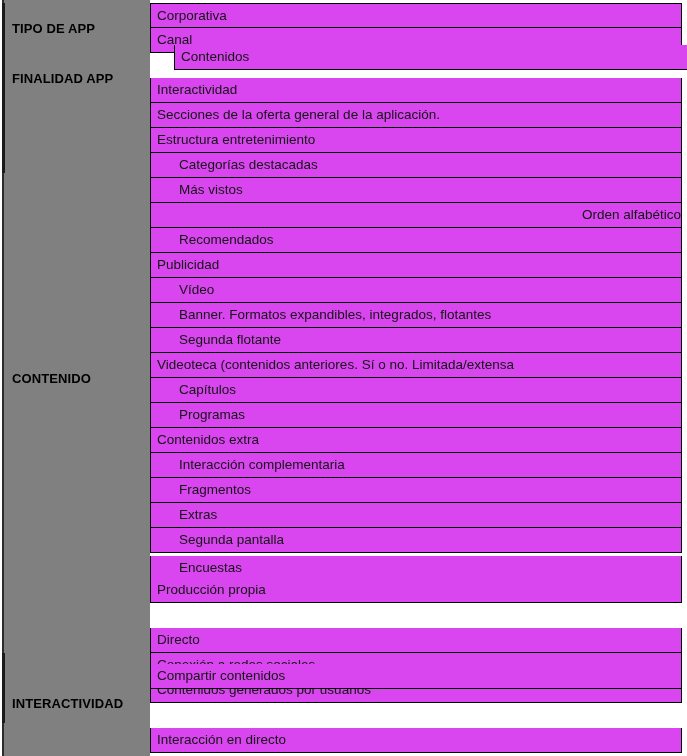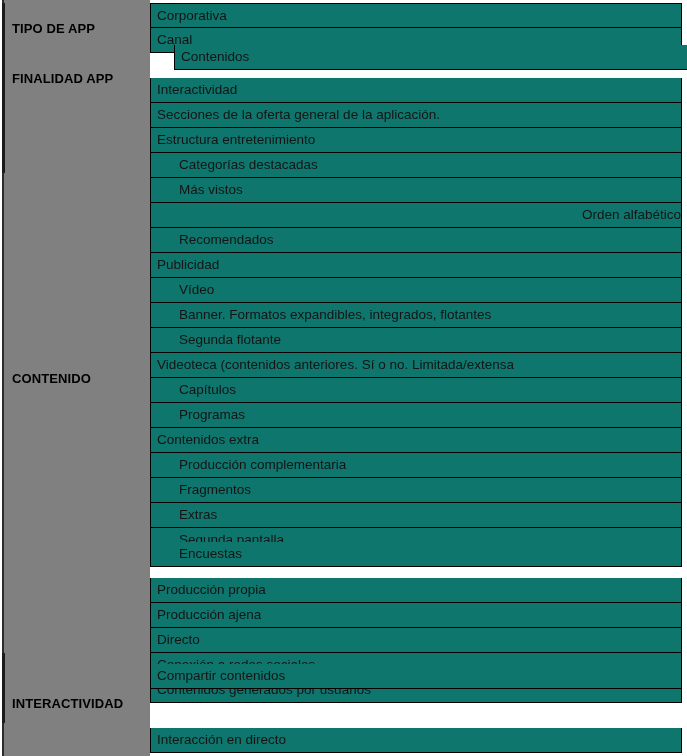--- a/index.html
+++ b/index.html
@@ -64,21 +64,21 @@
     width: 537px;
     height: 756px;
   }
 
   .row {
     position: absolute;
     left: 0;
     width: 532px;
     height: 25px;
     box-sizing: border-box;
-    background: #0f766e;
+    background: #d946ef;
     border: 1px solid #000000;
     border-top: none;
     display: flex;
     align-items: center;
     overflow: hidden;
   }
   .row.first {
     border-top: 1px solid #000000;
   }
 
@@ -156,40 +156,37 @@
       <div class="row level-1" style="top: 378px;">
         <span class="row-label">Capítulos</span>
       </div>
       <div class="row level-1" style="top: 403px;">
         <span class="row-label">Programas</span>
       </div>
       <div class="row level-0" style="top: 428px;">
         <span class="row-label">Contenidos extra</span>
       </div>
       <div class="row level-1" style="top: 453px;">
-        <span class="row-label">Producción complementaria</span>
+        <span class="row-label">Interacción complementaria</span>
       </div>
       <div class="row level-1" style="top: 478px;">
         <span class="row-label">Fragmentos</span>
       </div>
       <div class="row level-1" style="top: 503px;">
         <span class="row-label">Extras</span>
       </div>
       <div class="row level-1" style="top: 528px;">
         <span class="row-label">Segunda pantalla</span>
       </div>
-      <div class="row level-1" style="top: 542px; align-items: center;">
+      <div class="row level-1" style="top: 556px; align-items: center;">
         <span class="row-label">Encuestas</span>
       </div>
       <div class="row level-0" style="top: 578px; text-align: center;">
         <span class="row-label">Producción propia</span>
       </div>
-      <div class="row level-0" style="top: 603px;">
-        <span class="row-label">Producción ajena</span>
-      </div>
       <div class="row level-0" style="top: 628px;">
         <span class="row-label">Directo</span>
       </div>
       <div class="row level-0" style="top: 653px;">
         <span class="row-label">Conexión a redes sociales</span>
       </div>
       <div class="row level-0" style="top: 678px;">
         <span class="row-label">Contenidos generados por usuarios</span>
       </div>
       <div class="row level-0" style="top: 664px;">

